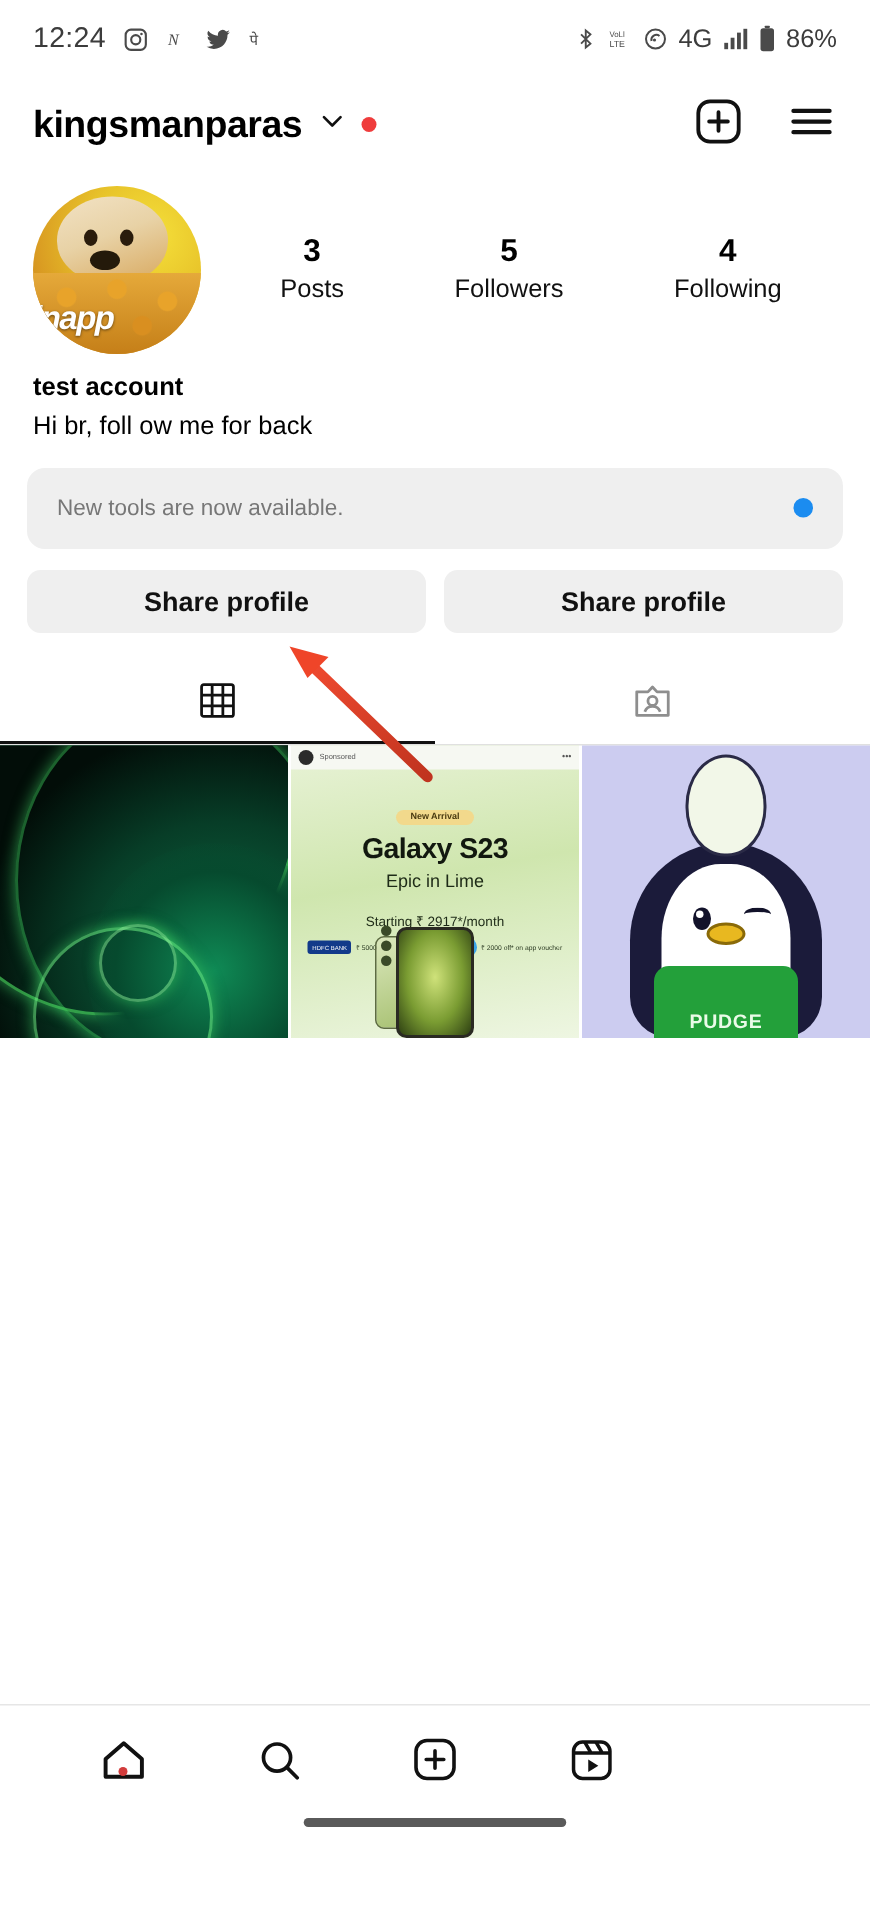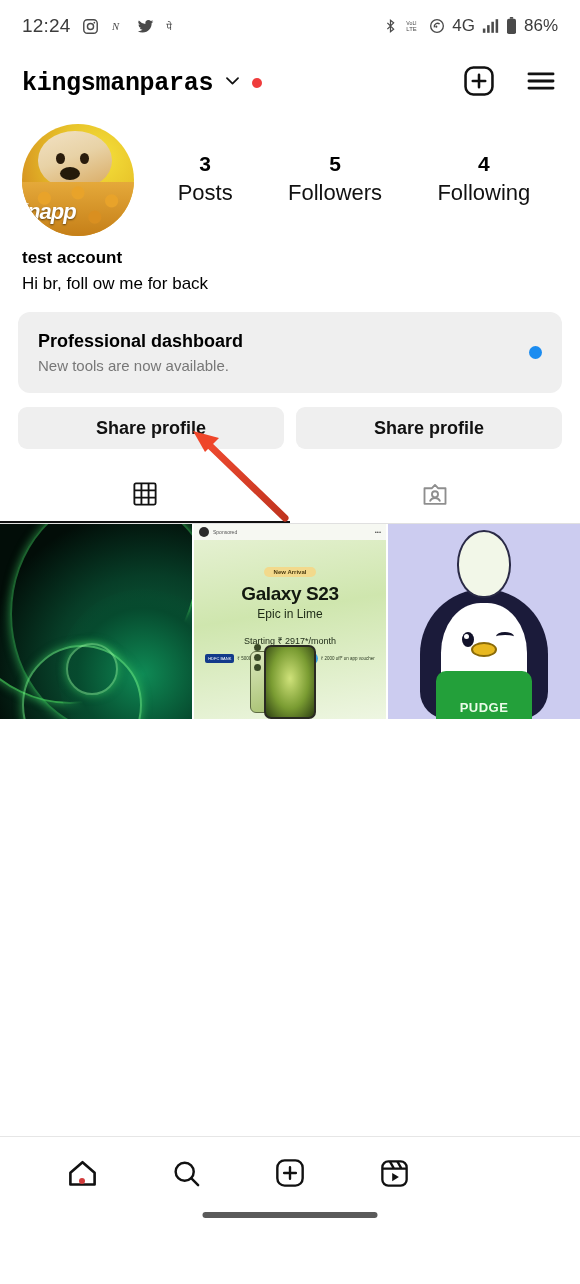--- a/index.html
+++ b/index.html
@@ -22,21 +22,21 @@
   .sb-time { font-size:19px; color:#3c3c3c; font-weight:400; letter-spacing:.2px; }
   .sb-right { display:flex; align-items:center; gap:7px; }
   .sb-text { font-size:17px; color:#3c3c3c; }
   .sb-ico { display:inline-flex; align-items:center; justify-content:center; color:#4a4a4a; }
 
   
   .appbar {
     height:62px; display:flex; align-items:center;
     padding:0 22px; justify-content:space-between;
   }
-  .ab-left { display:flex; align-items:center; gap:10px;font-family:Liberation Mono, monospace; }
+  .ab-left { display:flex; align-items:center; gap:10px; }
   .username { font-size:25px; font-weight:bold; letter-spacing:-.3px; }
   .reddot { width:10px; height:10px; border-radius:50%; background:#ef3c3c; }
   .ab-right { display:flex; align-items:center; gap:28px; }
 
   
   .profrow { display:flex; align-items:center; padding:10px 22px 0 22px; }
   .avatar {
     width:112px; height:112px; border-radius:50%;
     overflow:hidden; position:relative; flex:none;
     background:radial-gradient(circle at 70% 30%, #f5e03a 0%, #e8c42a 38%, #d99a22 70%, #b87a18 100%);
@@ -67,21 +67,21 @@
       linear-gradient(180deg,#e5a93a 0%,#c57f18 100%);
   }
   .avatar .wmark {
     position:absolute; left:0; bottom:10%; width:100%;
     text-align:left; color:#fff; font-size:22px; font-weight:bold;
     font-style:italic; text-shadow:0 1px 2px rgba(0,0,0,.55); letter-spacing:-1px;
   }
   .stats { flex:1; display:flex; justify-content:space-around; padding-left:16px; }
   .stat { text-align:center; }
   .stat-num { font-size:21px; font-weight:bold; line-height:1.25; }
-  .stat-lbl { font-size:22px; color:#111; line-height:1.4; }
+  .stat-lbl { font-size:17px; color:#111; line-height:1.4; }
 
   .bio { padding:8px 22px 0 22px; }
   .bio-name { font-size:17px; font-weight:bold; line-height:1.6; }
   .bio-text { font-size:17px; line-height:1.55; }
 
   
   .dash {
     margin:14px 18px 0 18px; background:#efefef; border-radius:12px;
     padding:16px 20px; display:flex; align-items:center; justify-content:space-between;
   }
@@ -334,21 +334,20 @@
     </div>
   </div>
 
   <div class="bio">
     <div class="bio-name">test account</div>
     <div class="bio-text">Hi br, foll ow me for back</div>
   </div>
 
   <div class="dash">
     <div>
-      <div class="dash-title">Professional dashboard</div>
       <div class="dash-sub">New tools are now available.</div>
     </div>
     <div class="dash-dot"></div>
   </div>
 
   <div class="actions">
     <div class="act-btn">Share profile</div>
     <div class="act-btn">Share profile</div>
   </div>
 

